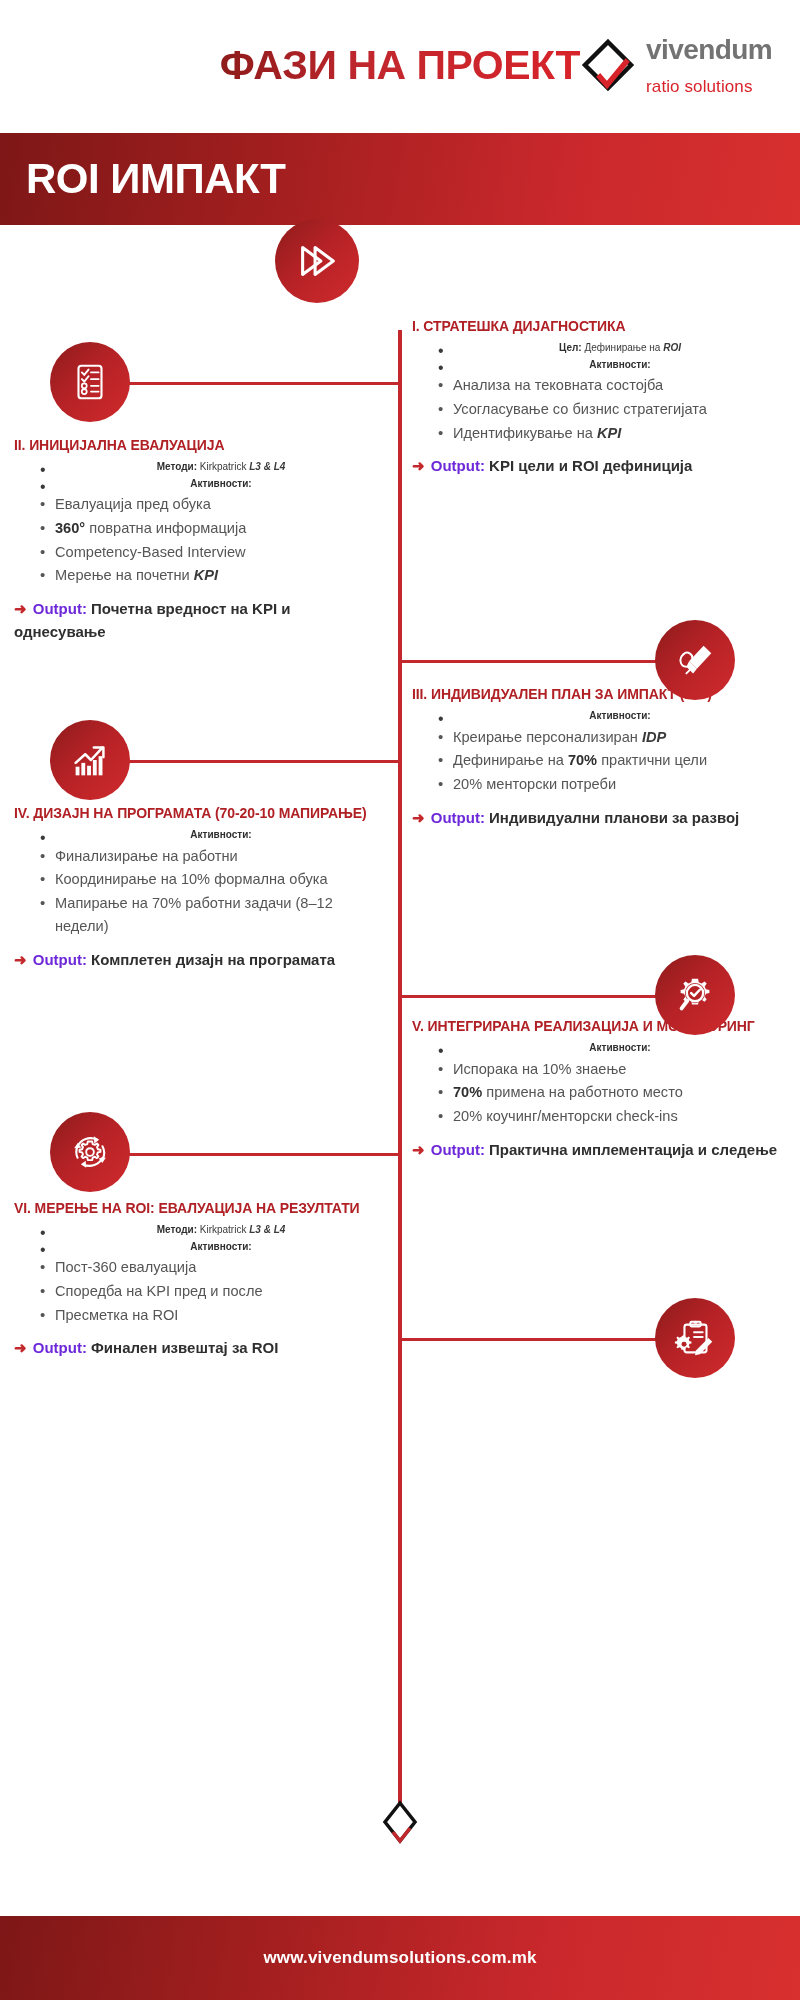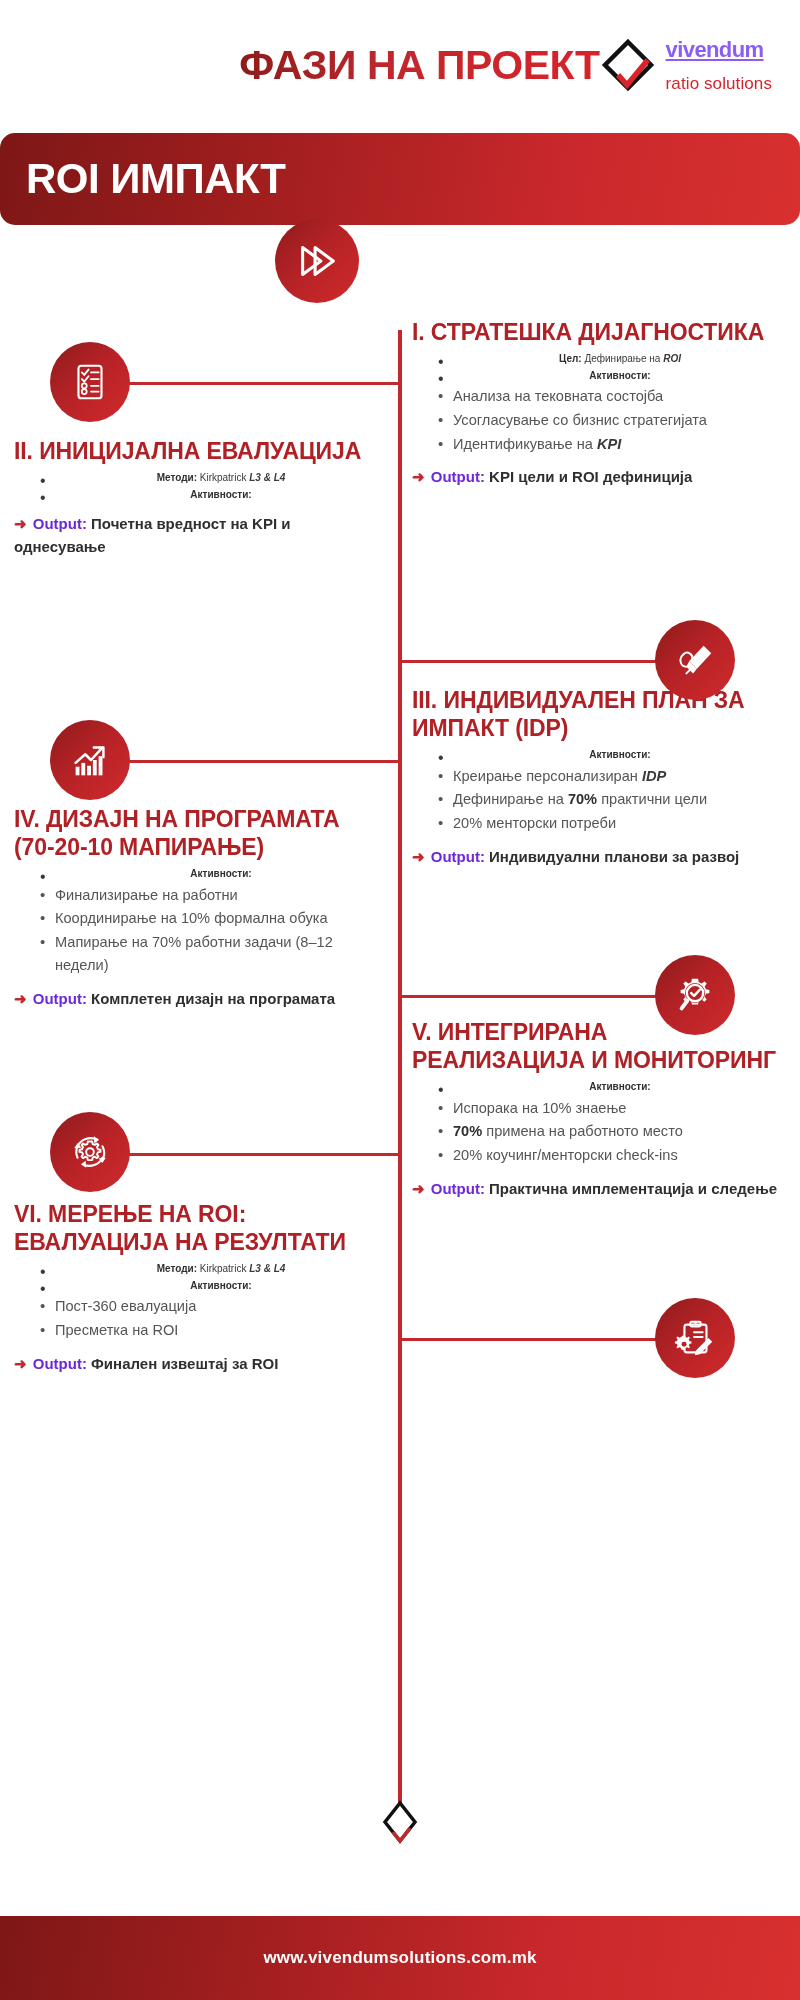--- a/index.html
+++ b/index.html
@@ -37,33 +37,33 @@
     background: linear-gradient(90deg, #8E1B1B 0%, #C0272D 40%, #D8232A 100%);
     -webkit-background-clip: text;
     background-clip: text;
     -webkit-text-fill-color: transparent;
     white-space: nowrap;
   }
   .logo { display: flex; align-items: center; gap: 10px; }
   .logo-mark { width: 56px; height: 56px; flex: none; }
   .logo-text { display: flex; flex-direction: column; line-height: 1; }
   .logo-word {
-    font-size: 22px; font-weight: bold; color: #8b5cf6; letter-spacing: -0.6px; text-decoration: underline;
+    font-size: 28px; font-weight: bold; color: #737373; letter-spacing: -0.6px;
   }
   .logo-sub {
     font-size: 17px; color: #D8232A; letter-spacing: 0.1px; margin-top: 14px;
   }
 
   
   .banner {
     position: absolute;
     top: 133px; left: 0;
     width: 800px; height: 92px;
     background: linear-gradient(100deg, #7E1717 0%, #A01E1E 32%, #C9282C 70%, #D8302F 100%);
-    display: flex; align-items: center; border-radius: 15px;
+    display: flex; align-items: center;
   }
   .banner-title {
     color: #ffffff;
     font-size: 42px;
     font-weight: bold;
     letter-spacing: -0.5px;
     padding-left: 26px;
   }
 
   
@@ -93,21 +93,21 @@
   .node svg { width: 46px; height: 46px; display: block; }
   .node.big { width: 84px; height: 84px; }
 
   
   .block { position: absolute; }
   .block.left  { left: 14px;  width: 372px; }
   .block.right { left: 412px; width: 374px; }
 
   .sec-title {
     color: #B02025;
-    font-size: 23px;
+    font-size: 14px;
     font-weight: bold;
     line-height: 1.22;
     margin-bottom: 5px;
     letter-spacing: -0.1px;
   }
 
   ul.lvl1 { list-style: none; margin: 0 0 0 26px; padding: 0; }
   ul.lvl1 > li {
     position: relative;
     font-size: 10px;
@@ -249,20 +249,28 @@
   </div>
 
   <div class="block left" style="top:437px;">
     <div class="sec-title">II. ИНИЦИЈАЛНА ЕВАЛУАЦИЈА</div>
     <ul class="lvl1">
       <li><span class="b">Методи:</span>
         <span>Kirkpatrick</span>
         <span class="i">L3 &amp; L4</span></li>
       <li><span class="b">Активности:</span></li>
     </ul>
+    <ul class="lvl2">
+      <li><span>Евалуација пред обука</span></li>
+      <li><span class="b">360°</span>
+        <span>повратна информација</span></li>
+      <li><span>Competency-Based Interview</span></li>
+      <li><span>Мерење на почетни</span>
+        <span class="i">KPI</span></li>
+    </ul>
     <div class="output">
       <span class="arrow">➜</span>
       <span class="olabel">Output:</span>
       <span>Почетна вредност на KPI и однесување</span>
     </div>
   </div>
 
   <div class="node" style="left:655px; top:620px;">
     <svg viewBox="0 0 48 48">
       <path d="M33 9 L41 17 L26 33 L18 25 Z" fill="#ffffff"></path>
@@ -368,20 +376,21 @@
   <div class="block left" style="top:1200px;">
     <div class="sec-title">VI. МЕРЕЊЕ НА ROI: ЕВАЛУАЦИЈА НА РЕЗУЛТАТИ</div>
     <ul class="lvl1">
       <li><span class="b">Методи:</span>
         <span>Kirkpatrick</span>
         <span class="i">L3 &amp; L4</span></li>
       <li><span class="b">Активности:</span></li>
     </ul>
     <ul class="lvl2">
       <li><span>Пост-360 евалуација</span></li>
+      <li><span>Споредба на KPI пред и после</span></li>
       <li><span>Пресметка на ROI</span></li>
     </ul>
     <div class="output">
       <span class="arrow">➜</span>
       <span class="olabel">Output:</span>
       <span>Финален извештај за ROI</span>
     </div>
   </div>
 
   <div class="node" style="left:655px; top:1298px;">

